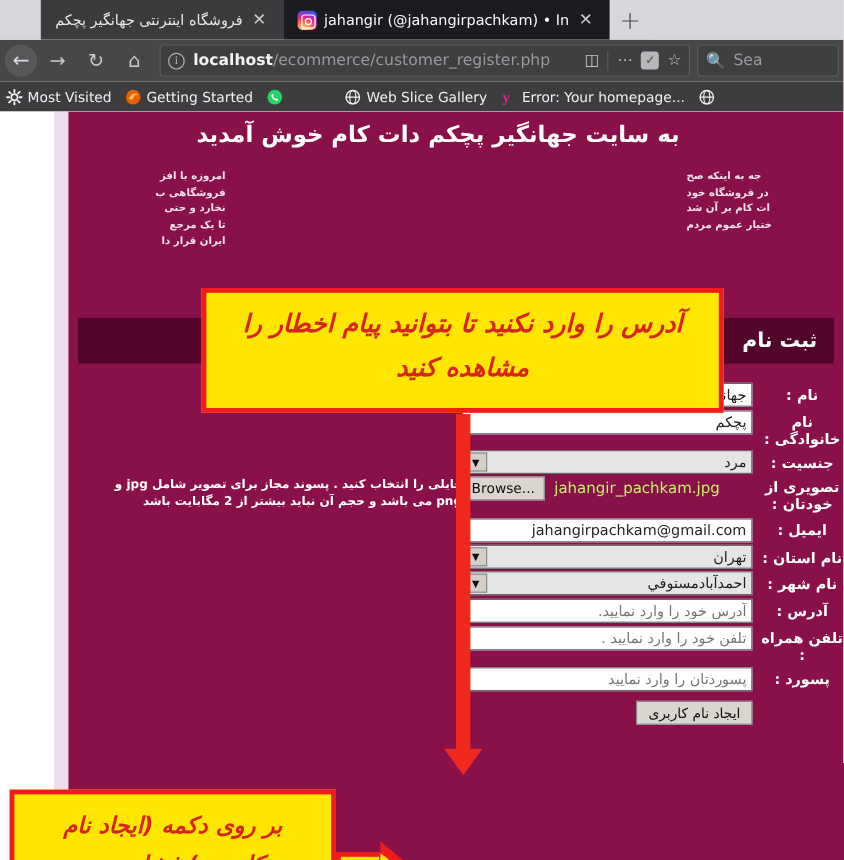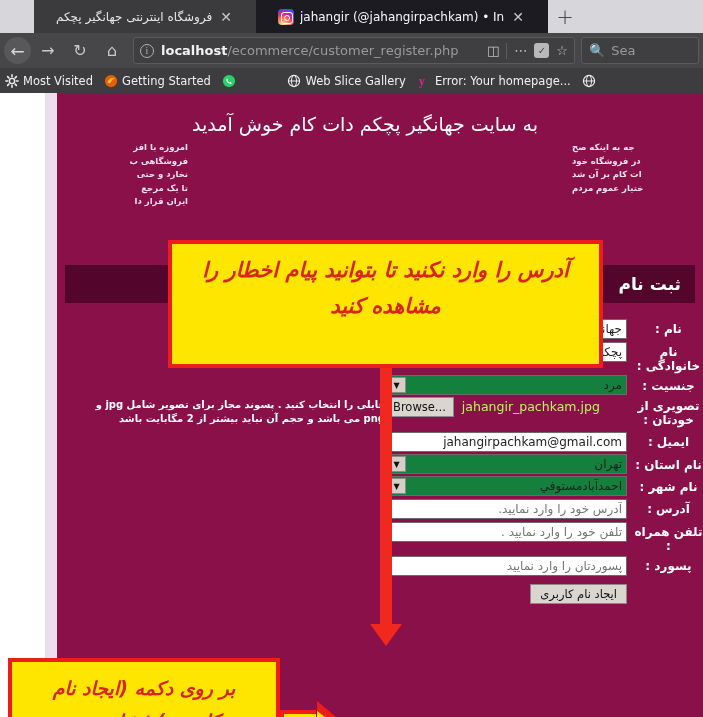--- a/index.html
+++ b/index.html
@@ -22,21 +22,21 @@
     align-items: flex-end;
     direction: ltr;
     position: relative;
   }
   .tab {
     position: relative;
     height: 33px;
     display: flex;
     align-items: center;
     gap: 6px;
-    padding: 0 22px;
+    padding: 0 12px;
     font-size: 12px;
     color: #2a2a2e;
     min-width: 0;
   }
   .tab.inactive { background: #3b3b3e; color:#e6e6e8; }
   .tab.active { background: #1c1b22; color: #f9f9fa; }
   .tab-title {
     white-space: nowrap;
     overflow: hidden;
     text-overflow: clip;
@@ -153,23 +153,23 @@
     left: 57px; top: 0;
     width: 646px; height: 624px;
     background: #8a1049;
     direction: rtl;
     color: #ffffff;
   }
 
   .welcome {
     text-align: center;
     font-size: 19px;
-    font-weight: normal;
+    font-weight: bold;
     color: #ffffff;
-    padding: 20px 30px 6px 0;
+    padding: 8px 30px 6px 0;
     letter-spacing: 0;
   }
 
   .intro-text {
     position:absolute;
     top: 48px; left: 0; width: 646px;
     display: flex; justify-content: space-between;
     font-size: 8.5px; font-weight: bold; line-height: 13.5px;
     color: #f4e2ec; padding: 0 6px;
   }
@@ -223,21 +223,21 @@
     text-align: right;
     padding: 0 4px;
     direction: rtl;
     outline: none;
   }
   .txt.ph { color: #8e8e8e; }
   .sel-wrap { position: relative; width: 242px; height: 20px; }
   .sel {
     width: 242px; height: 20px;
     border: 1px solid #6b6b6b;
-    background: #15803d;
+    background: #e5e5e5;
     font-size: 12px;
     font-family: "DejaVu Sans", "Liberation Sans", sans-serif;
     text-align: right;
     padding: 0 4px 0 24px;
     direction: rtl;
     color: #222;
     line-height: 18px;
     white-space: nowrap;
     overflow: hidden;
   }
@@ -288,21 +288,21 @@
     border: 4px solid #ef1c1c;
     color: #d8251c;
     font-weight: bold;
     font-style: italic;
     text-align: center;
     direction: rtl;
     z-index: 40;
   }
   #anno-top {
     left: 168px; top: 147px;
-    width: 435px; height: 128px;
+    width: 435px; height: 104px;
     font-size: 21px;
     line-height: 36px;
     padding: 8px 10px 0 10px;
   }
   #anno-bottom {
     left: 8px; top: 565px;
     width: 272px; height: 140px;
     font-size: 19px;
     line-height: 33px;
     padding: 10px 14px 0 14px;

